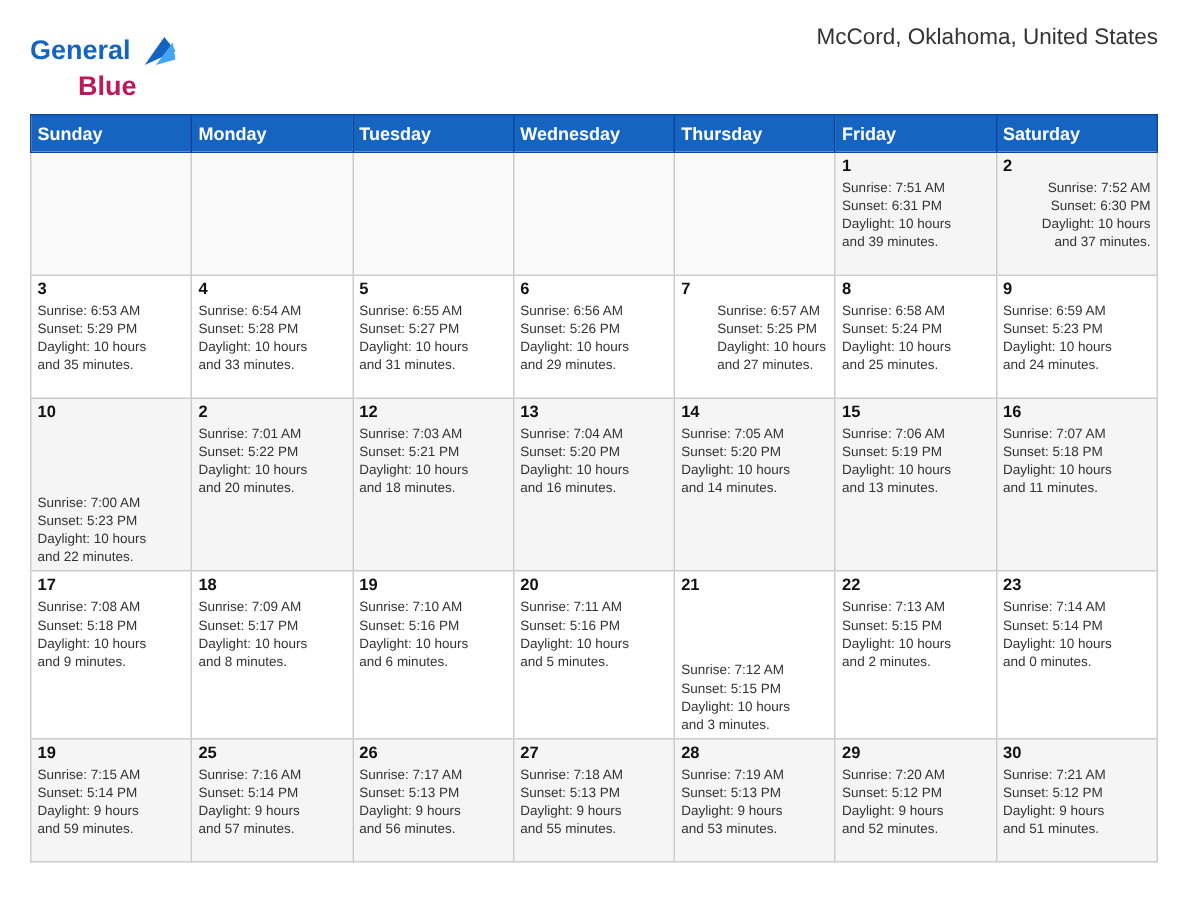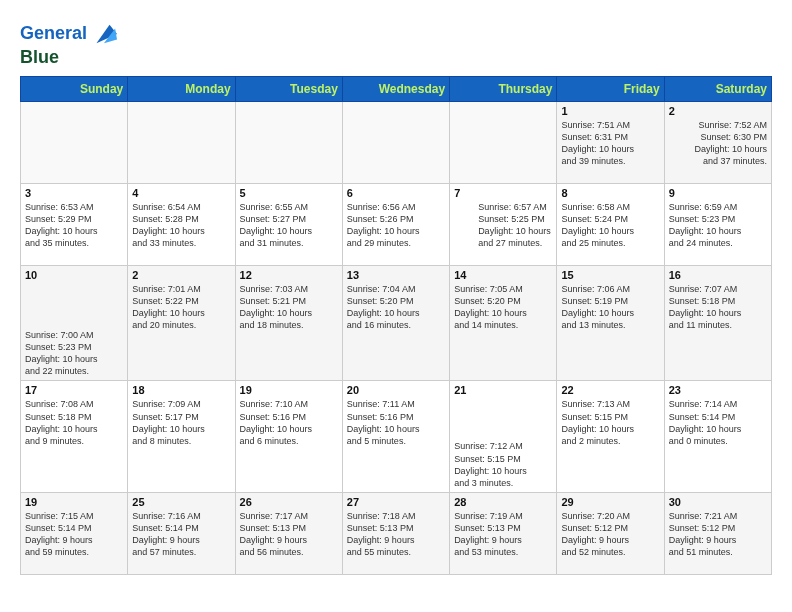--- a/index.html
+++ b/index.html
@@ -53,25 +53,25 @@
       font-size: 15px;
       color: #333;
     }
     .calendar {
       width: 100%;
       border-collapse: collapse;
       table-layout: fixed;
     }
     .calendar th {
       background-color: #1565c0;
-      color: #bef264;
+      color: #ffffff;
       font-size: 12px;
       font-weight: bold;
       padding: 5px 4px;
-      text-align: right;
+      text-align: left;
       border: 1px solid #0d47a1;
     }
     .calendar td {
       vertical-align: top;
       border: 1px solid #ccc;
       padding: 3px 4px;
       font-size: 9.5px;
       color: #333;
       height: 82px;
       background: #fff;
@@ -108,25 +108,26 @@
         <div style="display:flex;align-items:center;">
           <span class="logo-text">
             <span>General</span>
           </span>
           <svg class="logo-icon" viewBox="0 0 30 28" xmlns="http://www.w3.org/2000/svg">
             <polygon points="8,24 22,4 30,14" fill="#1565c0"></polygon>
             <polygon points="16,24 28,8 30,20" fill="#42a5f5"></polygon>
           </svg>
         </div>
         <div class="logo-text">
-          <span style="color:#14532d;">Blue</span>
+          <span style="color:#be185d;margin-left:32px;">Blue</span>
         </div>
       </div>
     </div>
     <div class="title-block">
+      <div class="location">McCord, Oklahoma, United States</div>
     </div>
   </div>
 
   <table class="calendar">
     <thead>
       <tr>
       <th>Sunday</th>
           <th>Monday</th>
           <th>Tuesday</th>
           <th>Wednesday</th>

